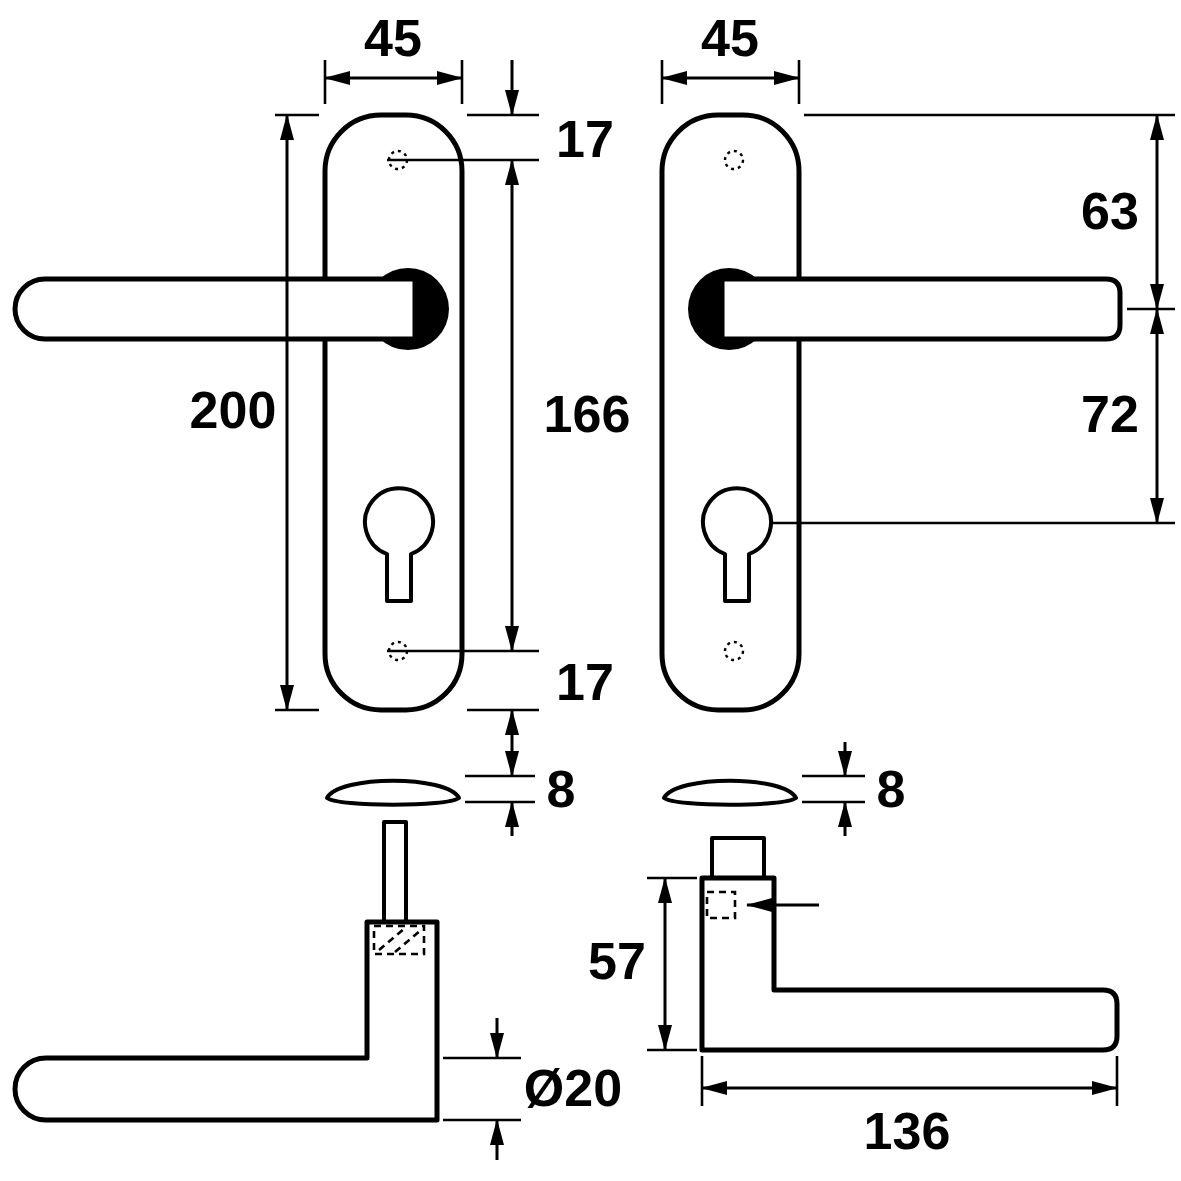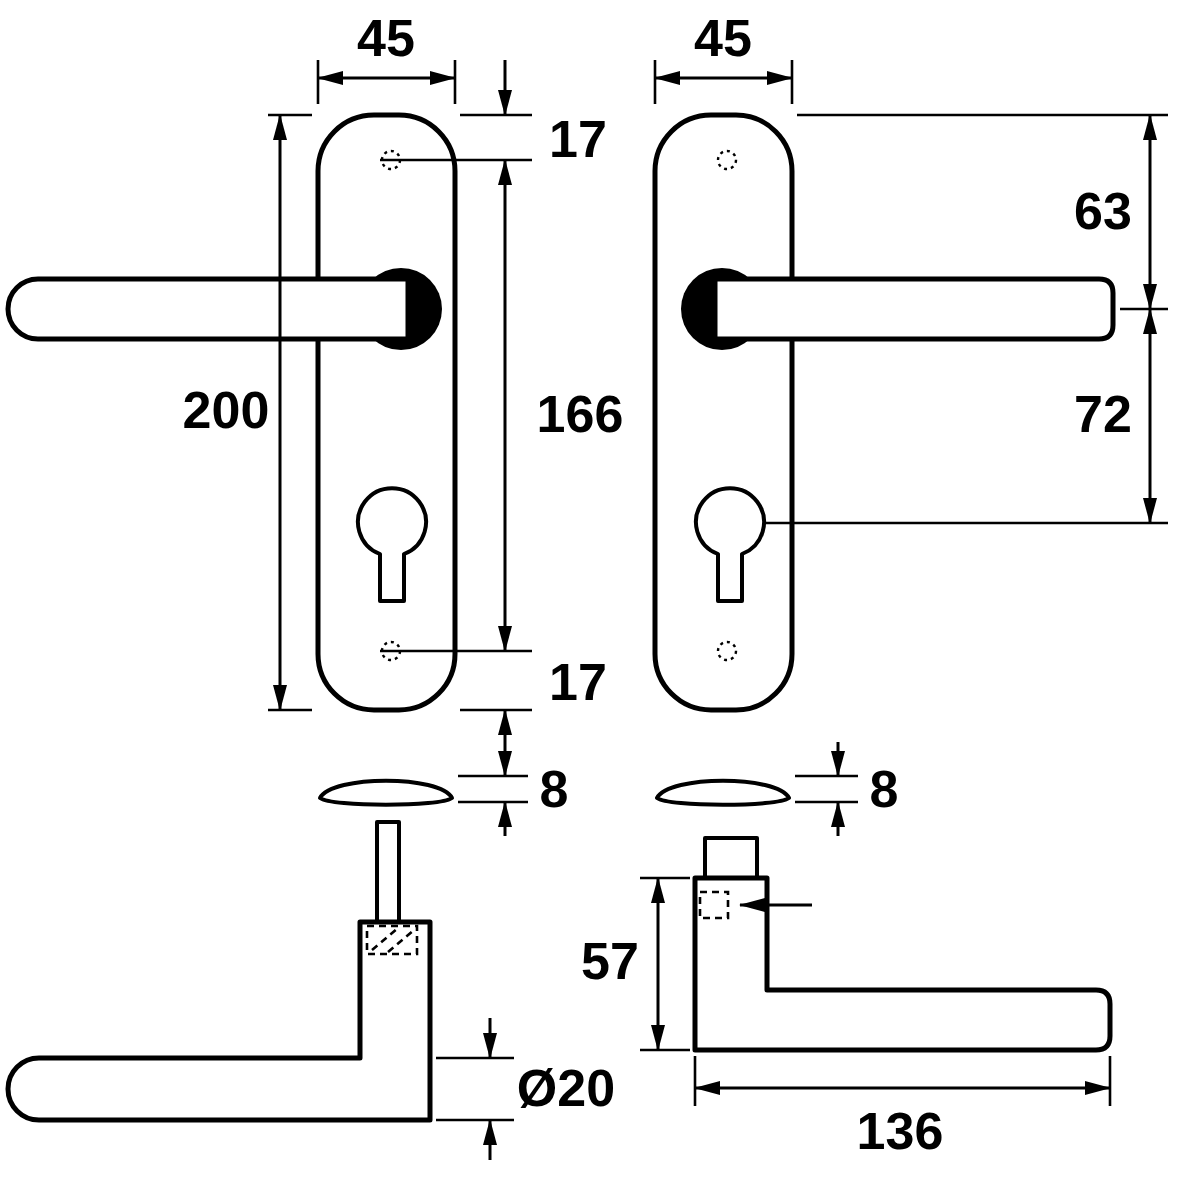--- a/index.html
+++ b/index.html
@@ -6,20 +6,21 @@
     margin: 0;
     padding: 0;
     background: #ffffff;
   }
   .stage {
     width: 942px;
     height: 1181px;
     background: #ffffff;
     position: relative;
     font-family: "Liberation Sans", sans-serif;
+    margin-left: 7px;
   }
   svg { display: block; }
   .outline {
     fill: #ffffff;
     stroke: #000000;
     stroke-width: 5;
     stroke-linejoin: round;
   }
   .thin-outline {
     fill: #ffffff;

